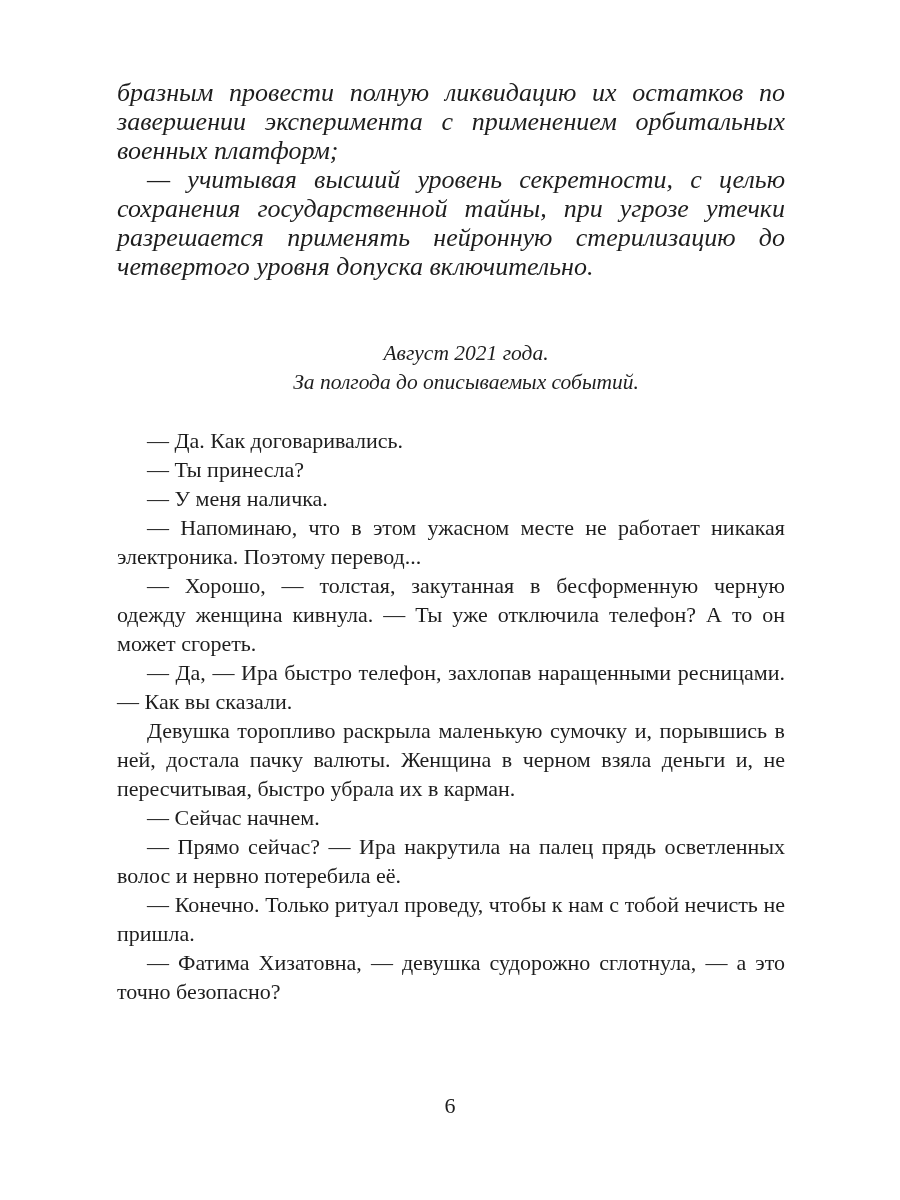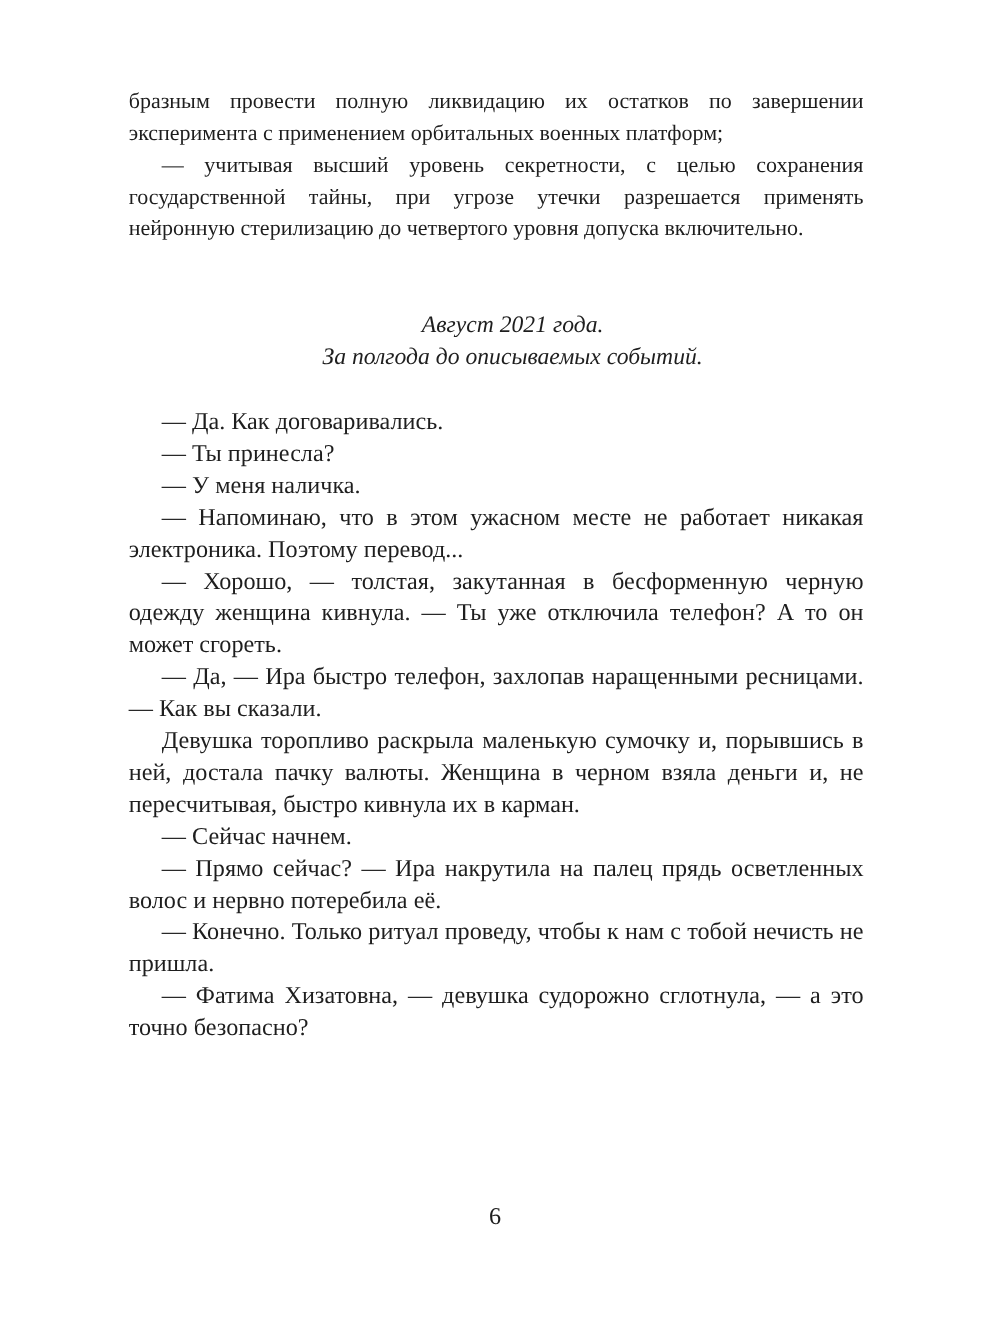--- a/index.html
+++ b/index.html
@@ -2,21 +2,21 @@
 <html><head>
 <meta charset="utf-8">
 <style>
   html, body { margin: 0; padding: 0; background: #ffffff; }
   body { width: 900px; height: 1200px; position: relative; overflow: hidden; }
   .page {
     position: absolute; left: 117px; top: 78px; width: 668px;
     font-family: "Liberation Serif", "DejaVu Serif", serif;
     color: #1e1e1e; font-size: 22px; line-height: 29px;
   }
-  .it { font-size: 20px; }
+  .it { font-style: italic; font-size: 26px; }
   .p { margin: 0; text-align: justify; text-align-last: left; hyphens: manual; }
   .ind { text-indent: 30px; }
   .gap-lg { height: 58px; }
   .gap-md { height: 29px; }
   .header-line { margin: 0; padding-left: 30px; font-style: italic; font-size: 21.5px; text-align: center; }
   .page-num {
     position: absolute; left: 0; right: 0; top: 1093px; text-align: center;
     font-family: "Liberation Serif", "DejaVu Serif", serif; font-size: 22px; color: #1e1e1e;
   }
 </style>
@@ -36,21 +36,21 @@
 
   <div class="gap-md"></div>
 
   <div>
     <p class="p ind">— Да. Как договаривались.</p>
     <p class="p ind">— Ты принесла?</p>
     <p class="p ind">— У меня наличка.</p>
     <p class="p ind">— Напоминаю, что в этом ужасном месте не работает никакая электроника. Поэтому перевод...</p>
     <p class="p ind">— Хорошо, — толстая, закутанная в бесформенную черную одежду женщина кивнула. — Ты уже отключила телефон? А то он может сгореть.</p>
     <p class="p ind">— Да, — Ира быстро телефон, захлопав наращенными ресницами. — Как вы сказали.</p>
-    <p class="p ind">Девушка торопливо раскрыла маленькую сумочку и, порывшись в ней, достала пачку валюты. Женщина в черном взяла деньги и, не пересчитывая, быстро кивнула их в карман.</p>
+    <p class="p ind">Девушка торопливо раскрыла маленькую сумочку и, порывшись в ней, достала пачку валюты. Женщина в черном взяла деньги и, не пересчитывая, быстро убрала их в карман.</p>
     <p class="p ind">— Сейчас начнем.</p>
     <p class="p ind">— Прямо сейчас? — Ира накрутила на палец прядь осветленных волос и нервно потеребила её.</p>
     <p class="p ind">— Конечно. Только ритуал проведу, чтобы к нам с тобой нечисть не пришла.</p>
     <p class="p ind">— Фатима Хизатовна, — девушка судорожно сглотнула, — а это точно безопасно?</p>
   </div>
 </div>
 
 <div class="page-num">6</div>
 
 </body></html>

